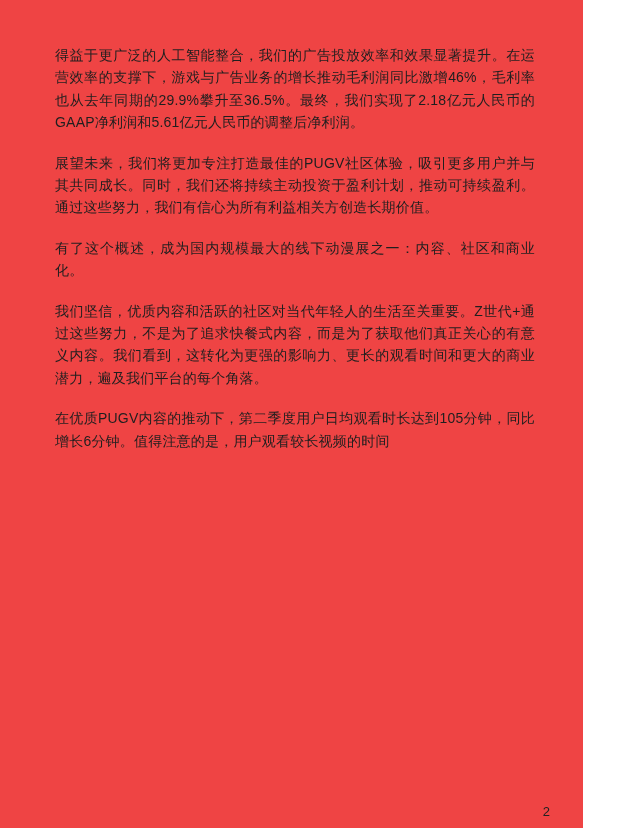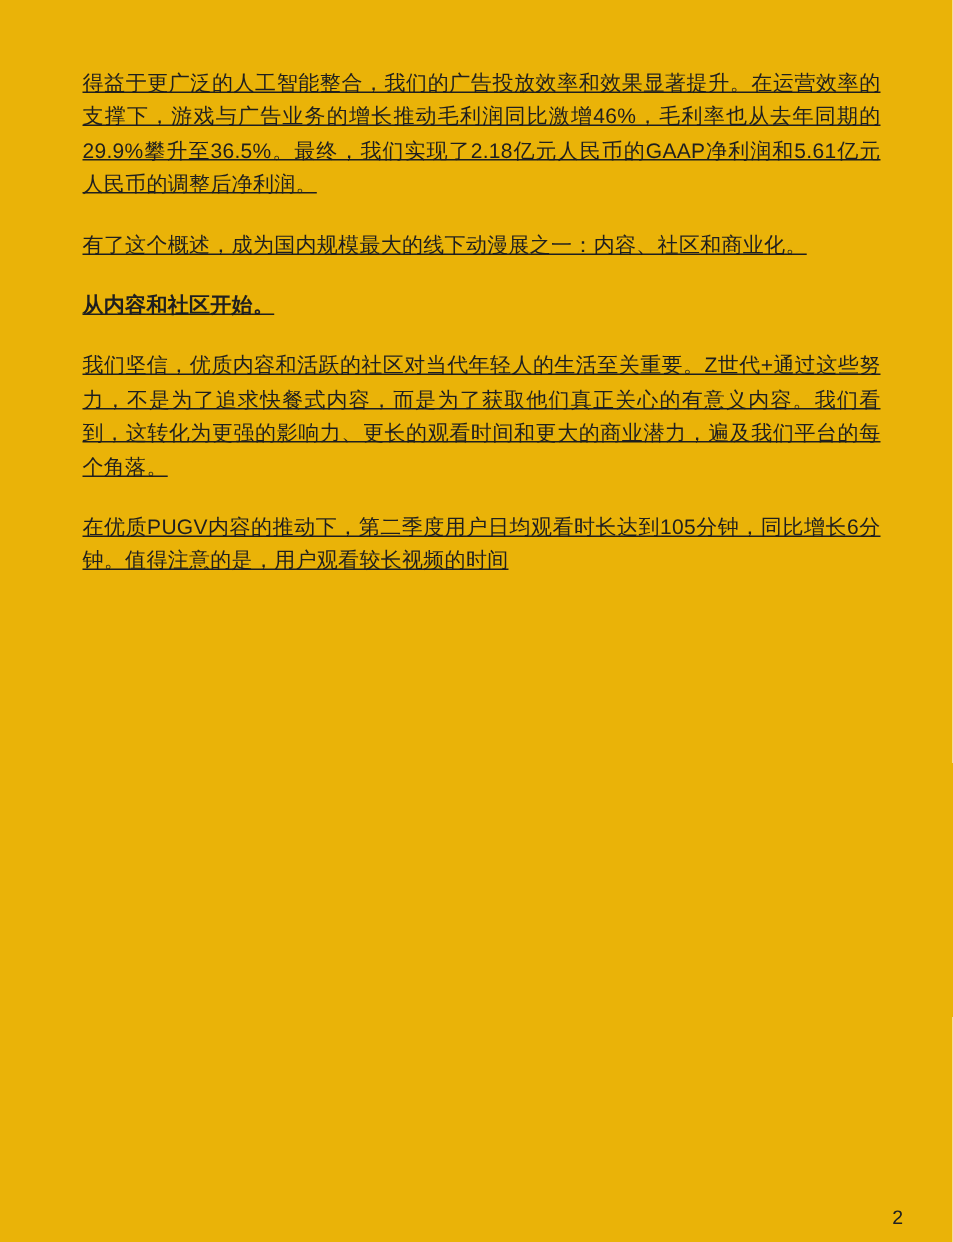--- a/index.html
+++ b/index.html
@@ -2,31 +2,30 @@
 <html><head>
 <meta charset="utf-8">
 <style>
   html, body {
     margin: 0;
     padding: 0;
     background: #ffffff;
   }
   .page {
     position: relative;
-    width: 635px;
+    width: 583px;
     height: 828px;
-    background: #eab308;
+    background: #ef4444;
     box-sizing: border-box;
     padding: 44px 48px 0 55px;
     font-family: "Liberation Sans", "DejaVu Sans", sans-serif;
     color: #1f1f1f;
     font-size: 14px;
     line-height: 22.4px;
     overflow: hidden;
-    text-decoration: underline;
   }
   .para {
     margin: 0 0 18px 0;
     text-align: justify;
     text-justify: inter-ideograph;
     letter-spacing: 0.2px;
   }
   .para.heading {
     font-weight: bold;
     text-align: left;
@@ -38,18 +37,18 @@
     font-size: 13px;
     line-height: 16px;
     color: #222222;
   }
 </style>
 </head>
 <body>
 
 <div class="page">
   <p class="para">得益于更广泛的人工智能整合，我们的广告投放效率和效果显著提升。在运营效率的支撑下，游戏与广告业务的增长推动毛利润同比激增46%，毛利率也从去年同期的29.9%攀升至36.5%。最终，我们实现了2.18亿元人民币的GAAP净利润和5.61亿元人民币的调整后净利润。</p>
+  <p class="para">展望未来，我们将更加专注打造最佳的PUGV社区体验，吸引更多用户并与其共同成长。同时，我们还将持续主动投资于盈利计划，推动可持续盈利。通过这些努力，我们有信心为所有利益相关方创造长期价值。</p>
   <p class="para">有了这个概述，成为国内规模最大的线下动漫展之一：内容、社区和商业化。</p>
-  <p class="para heading">从内容和社区开始。</p>
   <p class="para">我们坚信，优质内容和活跃的社区对当代年轻人的生活至关重要。Z世代+通过这些努力，不是为了追求快餐式内容，而是为了获取他们真正关心的有意义内容。我们看到，这转化为更强的影响力、更长的观看时间和更大的商业潜力，遍及我们平台的每个角落。</p>
   <p class="para">在优质PUGV内容的推动下，第二季度用户日均观看时长达到105分钟，同比增长6分钟。值得注意的是，用户观看较长视频的时间</p>
   <div class="page-number">2</div>
 </div>
 
 </body></html>

